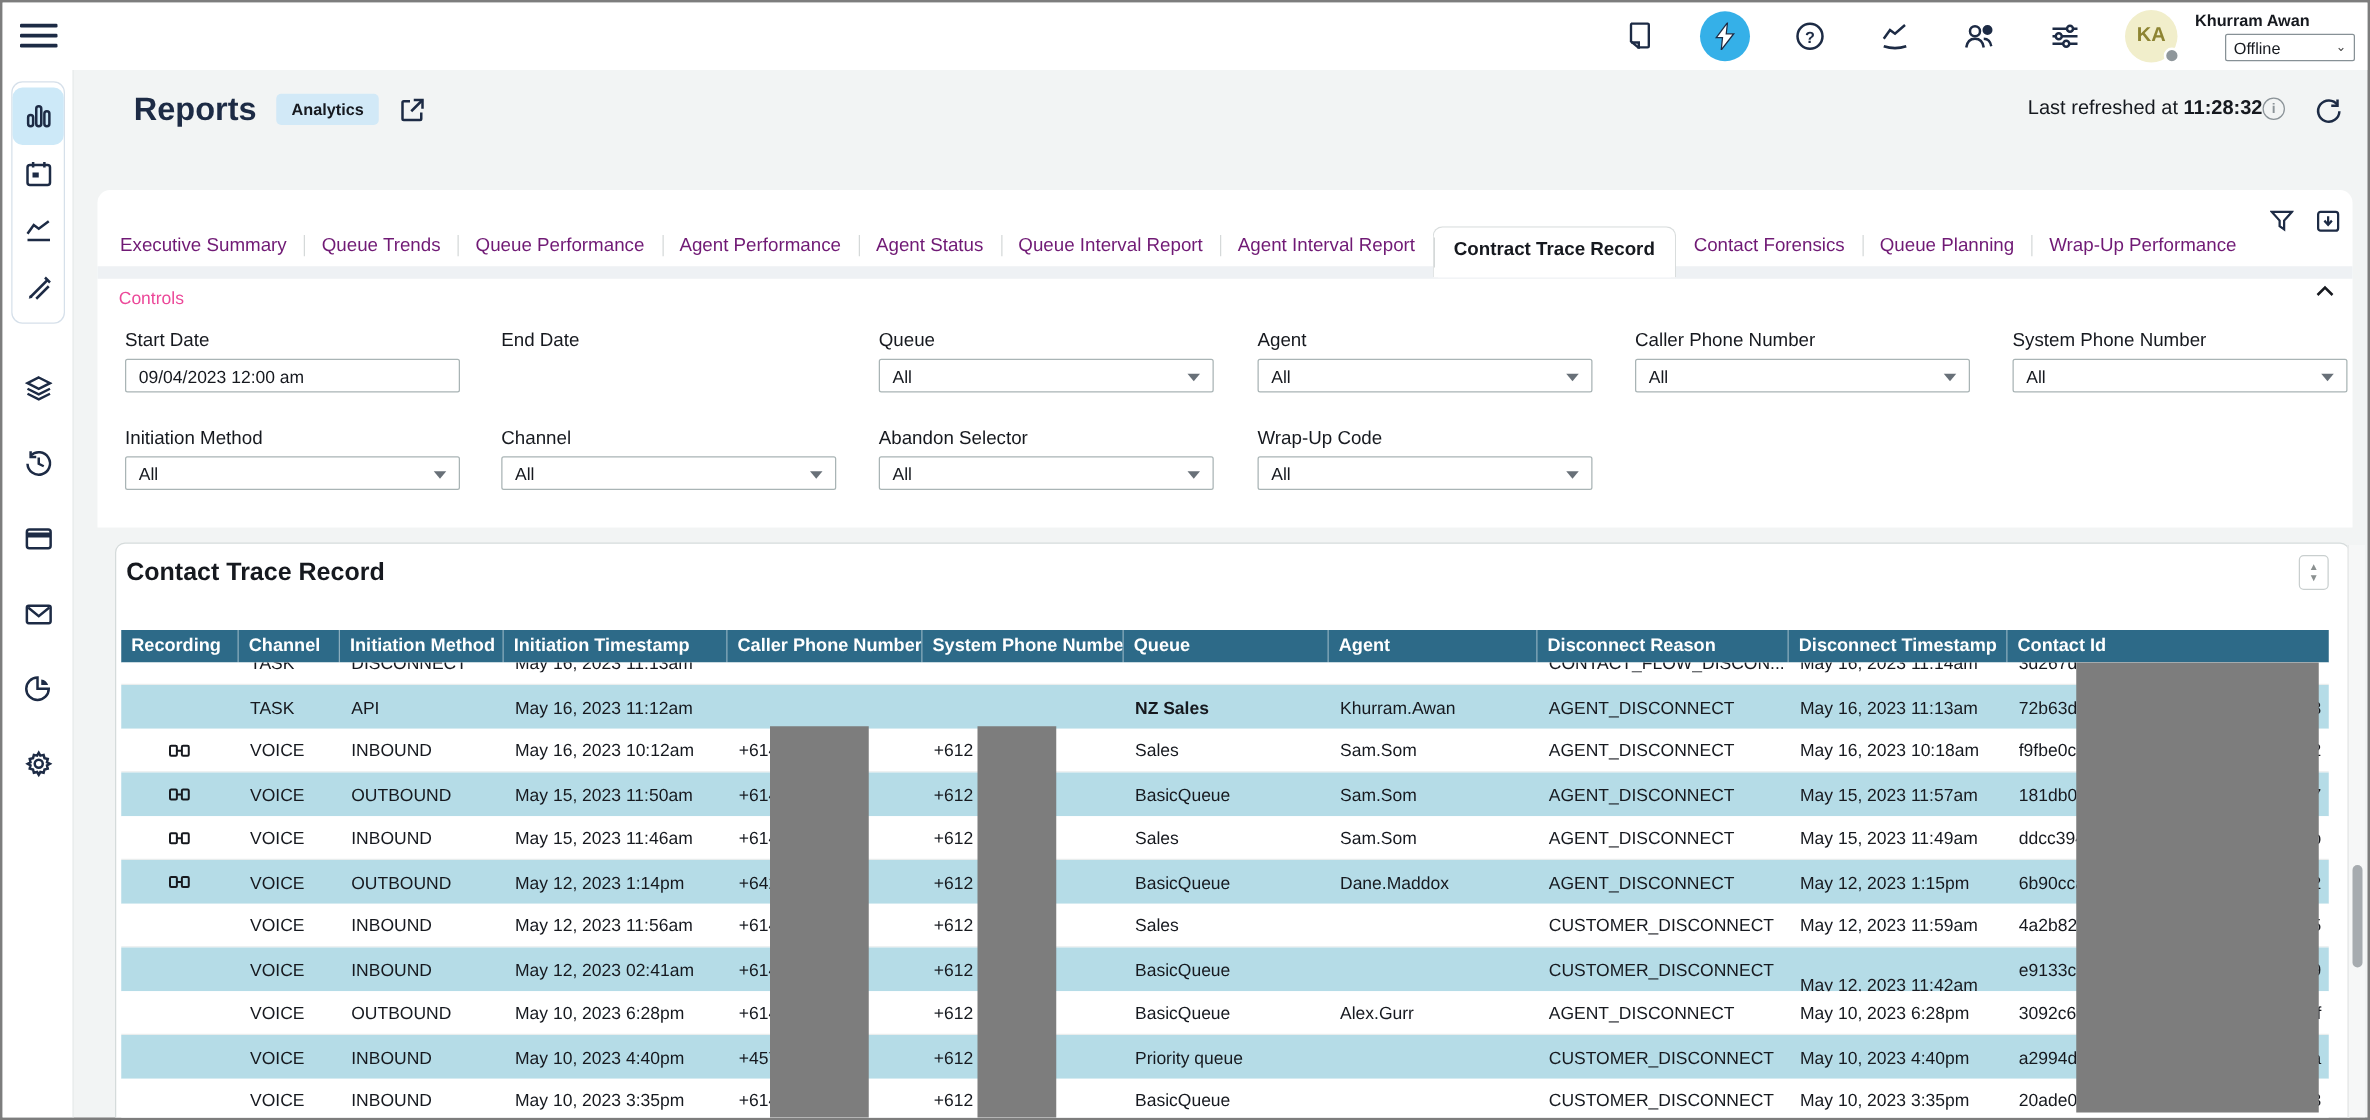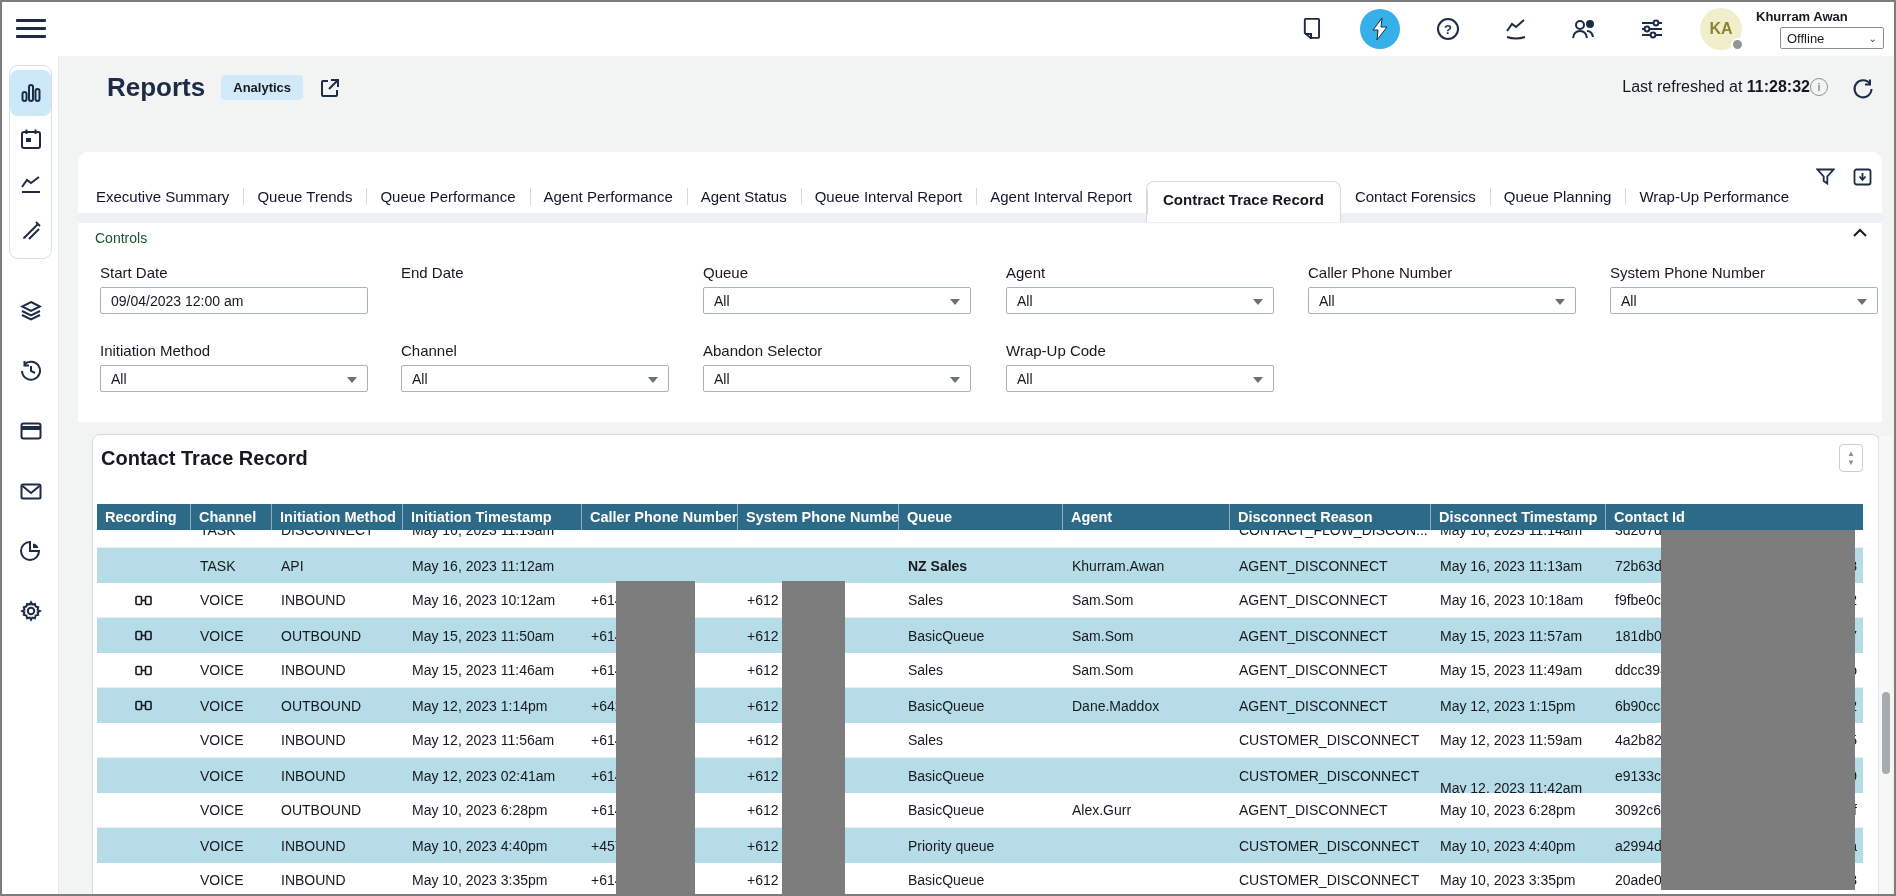--- a/index.html
+++ b/index.html
@@ -53,27 +53,27 @@
   .info-icon { width:18px; height:18px; border-radius:50%; border:1.5px solid #8b9398; color:#8b9398;
                font-size:11px; font-weight:bold; display:flex; align-items:center; justify-content:center; }
   .refresh-icon { margin-left:24px; cursor:pointer; display:flex; }
 
   
   .card-a { position:absolute; left:76px; top:150px; width:1804px; height:270px; background:#fff;
             border-radius:10px 10px 0 0; }
   .corner-icons { position:absolute; right:10px; top:16px; display:flex; gap:18px; }
   .corner-icons div { cursor:pointer; display:flex; }
   .tabbar { position:absolute; left:4px; top:27px; height:34px; display:flex; align-items:flex-end; }
-  .tab { position:relative; padding:8px 14px; font-size:15px; color:#0f172a; white-space:nowrap; cursor:pointer; }
+  .tab { position:relative; padding:8px 14px; font-size:15px; color:#701a75; white-space:nowrap; cursor:pointer; }
   .tab + .tab::before { content:''; position:absolute; left:0; top:8px; bottom:8px; width:1px; background:#d5d9d9; }
   .tab.active { background:#fff; border:1px solid #d9dddd; border-bottom:none; border-radius:8px 8px 0 0;
                 font-weight:bold; color:#16191f; padding:9px 16px 14px; z-index:3; transform:translateY(9px); }
   .tab.active + .tab::before { display:none; }
   .tab-strip { position:absolute; left:0; right:0; top:61px; height:10px; background:#eef1f4; }
-  .controls-head { position:absolute; left:17px; top:78px; font-size:14px; color:#14532d; }
+  .controls-head { position:absolute; left:17px; top:78px; font-size:14px; color:#ec4899; }
   .controls-collapse { position:absolute; right:14px; top:76px; cursor:pointer; display:flex; }
   .field { position:absolute; width:268px; }
   .field .flabel { font-size:15px; color:#16191f; margin-bottom:6px; }
   .fbox { height:27px; border:1px solid #a9b4b5; border-radius:2px; background:#fff; font-size:14px;
           display:flex; align-items:center; padding:0 10px; color:#16191f; position:relative; cursor:pointer; }
   .fbox.select::after { content:''; position:absolute; right:10px; top:11px; border-left:5px solid transparent;
           border-right:5px solid transparent; border-top:6px solid #687078; }
 
   
   .card-b { position:absolute; left:90px; top:432px; width:1788px; height:486px; background:#fff;

